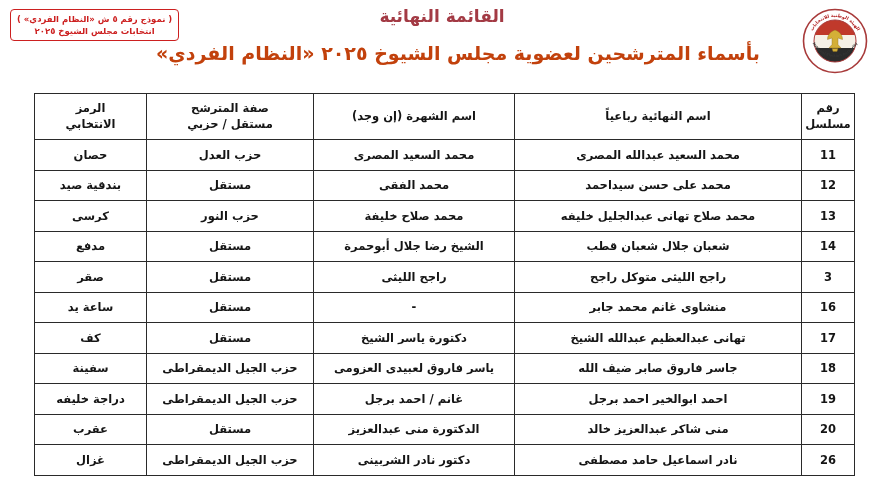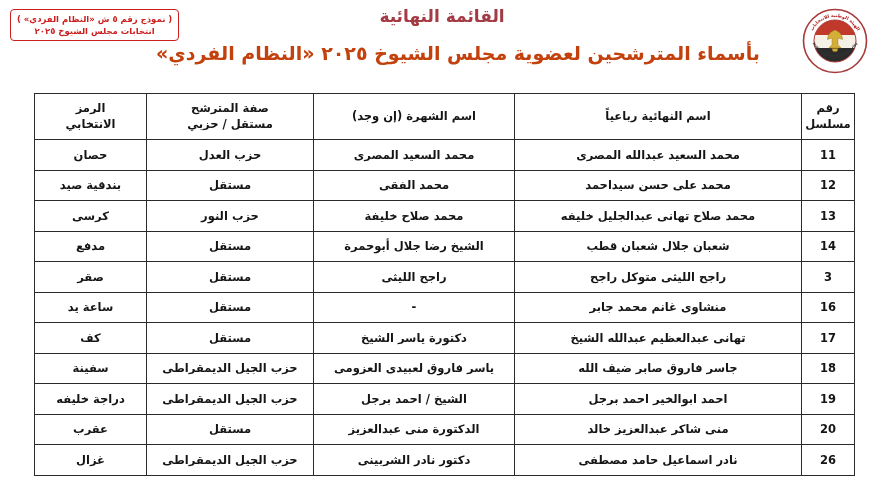--- a/index.html
+++ b/index.html
@@ -173,21 +173,21 @@
         <tr>
           <td class="c-serial">18</td>
           <td class="c-full-name">جاسر فاروق صابر ضيف الله</td>
           <td class="c-known-as">ياسر فاروق لعبيدى العزومى</td>
           <td class="c-capacity">حزب الجيل الديمقراطى</td>
           <td class="c-symbol">سفينة</td>
         </tr>
         <tr>
           <td class="c-serial">19</td>
           <td class="c-full-name">احمد ابوالخير احمد برجل</td>
-          <td class="c-known-as">الشيخ / احمد برجل</td>
+          <td class="c-known-as">غانم / احمد برجل</td>
           <td class="c-capacity">حزب الجيل الديمقراطى</td>
           <td class="c-symbol">دراجة خليفه</td>
         </tr>
         <tr>
           <td class="c-serial">20</td>
           <td class="c-full-name">منى شاكر عبدالعزيز خالد</td>
           <td class="c-known-as">الدكتورة منى عبدالعزيز</td>
           <td class="c-capacity">مستقل</td>
           <td class="c-symbol">عقرب</td>
         </tr>

